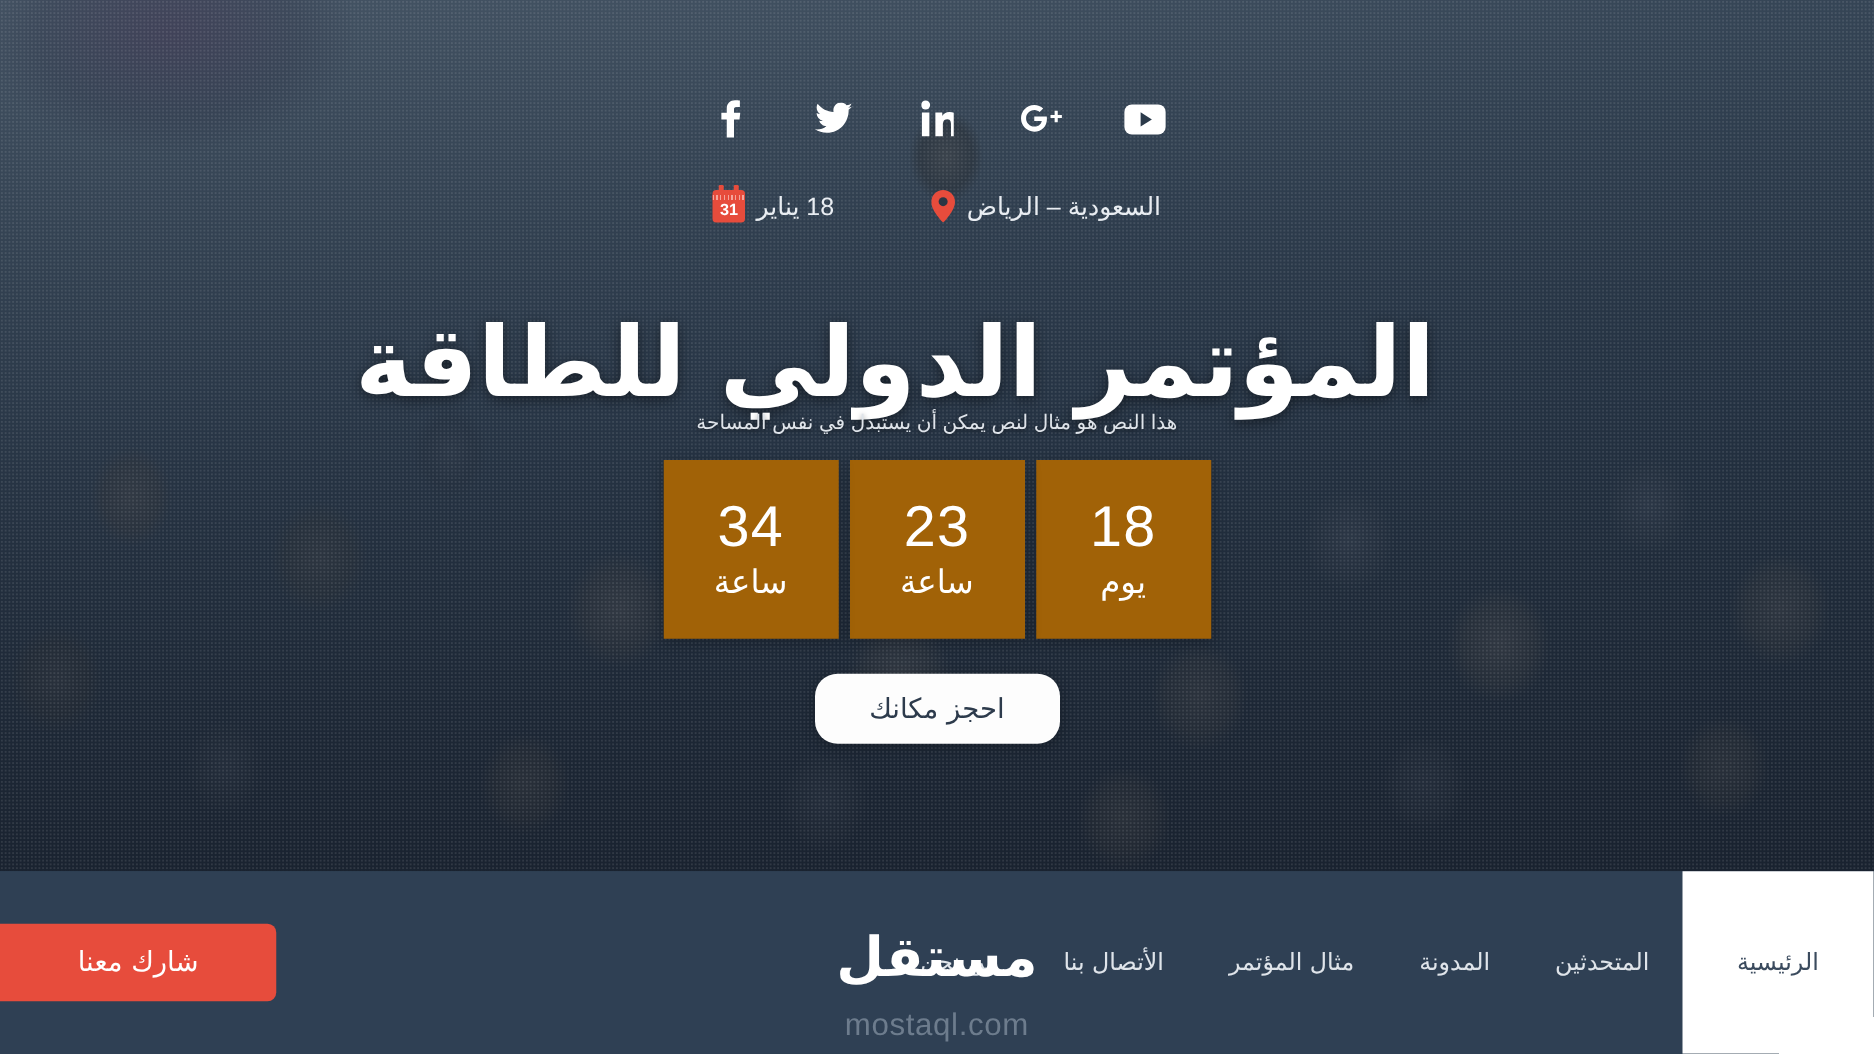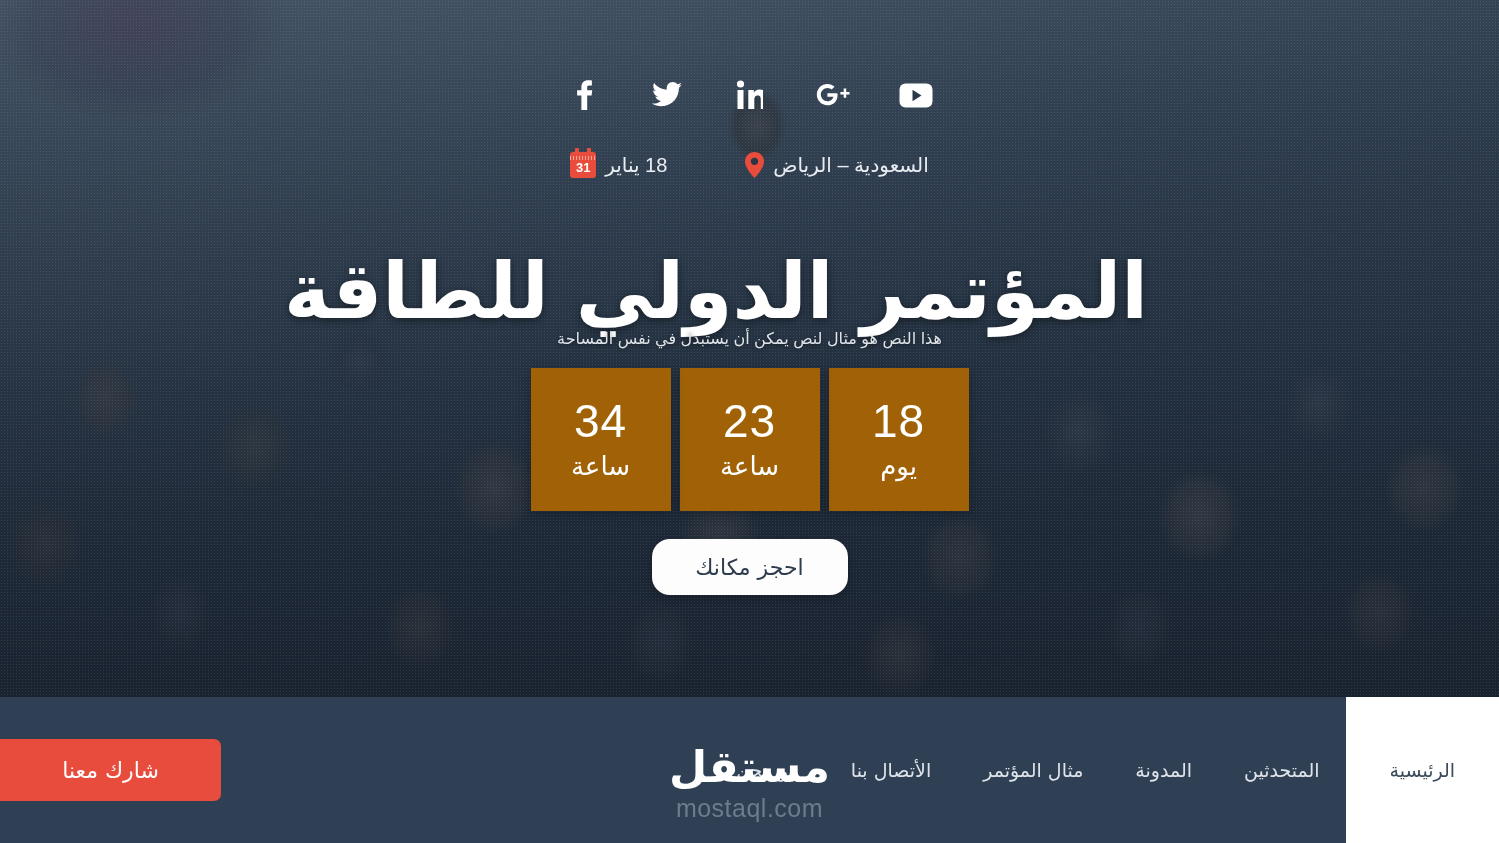--- a/index.html
+++ b/index.html
@@ -175,21 +175,21 @@
   .watermark{
     position:absolute;left:0;top:745px;width:1499px;
     display:flex;flex-direction:column;align-items:center;justify-content:center;
     pointer-events:none;user-select:none;
   }
   .wm-logo{
     font-size:44px;line-height:1;color:#ffffff;font-weight:700;
     font-family:"DejaVu Sans","Liberation Sans",sans-serif;letter-spacing:2px;
   }
   .wm-url{
-    font-size:25px;line-height:1;color:#6d7c8d;margin-top:7px;
+    font-size:25px;line-height:1;color:#6d7c8d;margin-top:19px;
     font-family:"Liberation Sans",sans-serif;letter-spacing:.5px;direction:ltr;
   }
 </style>
 </head>
 <body>
 
 <div id="stage">
 
   <section class="hero">
     <div class="hero-photo"></div>

